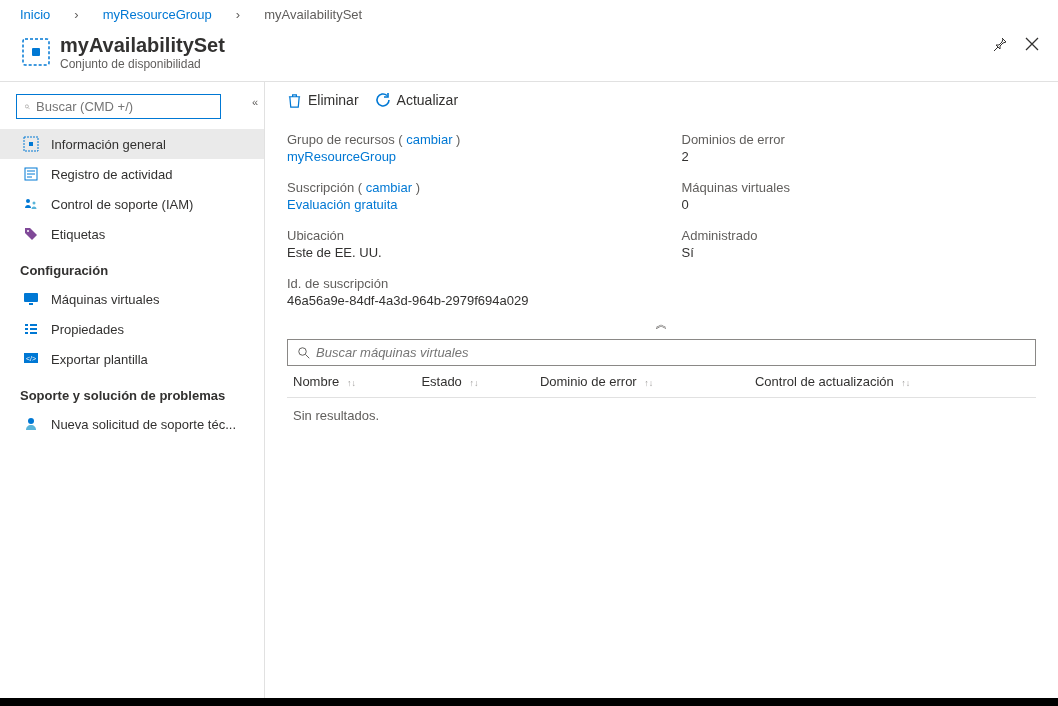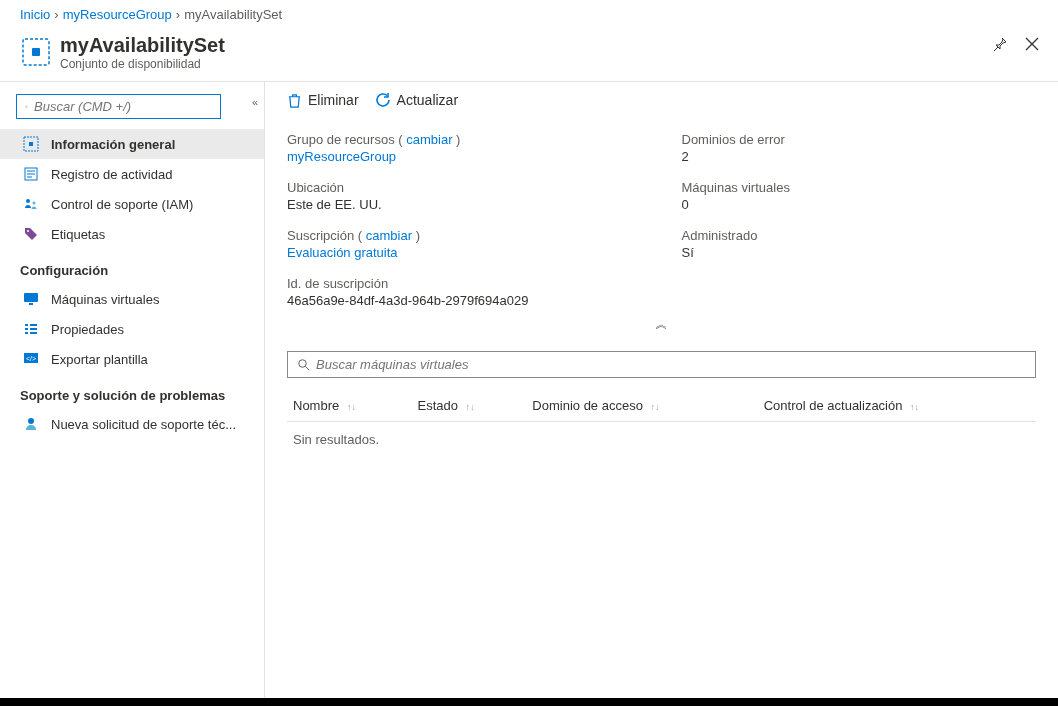--- a/index.html
+++ b/index.html
@@ -13,21 +13,21 @@
     overflow: hidden;
   }
   a { color: #0078d4; text-decoration: none; }
 
   
   .breadcrumb {
     padding: 7px 20px;
     font-size: 13px;
     display: flex;
     align-items: center;
-    gap: 4px;
+    gap: 24px;
     border-bottom: 1px solid transparent;
   }
   .breadcrumb .sep { color: #605e5c; }
   .breadcrumb .current { color: #605e5c; }
 
   
   .title-row {
     display: flex;
     align-items: flex-start;
     padding: 4px 16px 10px 22px;
@@ -76,34 +76,33 @@
     padding: 4px 8px;
     display: flex;
     align-items: center;
     gap: 6px;
     width: 205px;
   }
   .sidebar-search input {
     border: none;
     outline: none;
     flex: 1;
-    font-style: italic;
     font-size: 13px;
     color: #605e5c;
   }
   .nav-item {
     display: flex;
     align-items: center;
     padding: 7px 8px 7px 20px;
     gap: 12px;
     cursor: pointer;
     font-size: 13px;
     border-left: 3px solid transparent;
   }
-  .nav-item.active { background: #eaeaea; font-weight: bold; }
+  .nav-item.active { background: #eaeaea; }
   .nav-item .icon { width: 16px; height: 16px; display:flex; align-items:center; justify-content:center; flex-shrink:0;}
   .nav-item .label { overflow:hidden; text-overflow: ellipsis; white-space: nowrap;}
   .nav-section-title {
     padding: 14px 20px 6px;
     font-weight: 600;
     font-size: 13px;
   }
 
   
   .content {
@@ -143,21 +142,21 @@
 
   .ess-collapse {
     text-align: center;
     color: #605e5c;
     font-size: 12px;
     padding: 2px 0 6px;
     cursor: pointer;
   }
 
   .vm-search {
-    margin: 12px 22px;
+    margin: 0 22px;
     border: 1px solid #8a8886;
     padding: 5px 10px;
     display: flex;
     align-items: center;
     gap: 6px;
   }
   .vm-search input {
     border: none; outline: none; flex:1;
     font-style: italic; font-size: 13px; color:#605e5c;
   }
@@ -346,29 +345,29 @@
     <div class="essentials">
       <div>
         <div class="essential-item" style="margin-bottom:16px;">
           <div class="label">
             <span>Grupo de recursos</span>
             <span class="change"> ( <a>cambiar</a> )</span>
           </div>
           <div class="value"><a>myResourceGroup</a></div>
         </div>
         <div class="essential-item" style="margin-bottom:16px;">
-          <div class="label">Ubicación</div>
-          <div class="value">Este de EE. UU.</div>
-        </div>
-        <div class="essential-item" style="margin-bottom:16px;">
           <div class="label">
             <span>Suscripción</span>
             <span class="change"> ( <a>cambiar</a> )</span>
           </div>
           <div class="value"><a>Evaluación gratuita</a></div>
+        </div>
+        <div class="essential-item" style="margin-bottom:16px;">
+          <div class="label">Ubicación</div>
+          <div class="value">Este de EE. UU.</div>
         </div>
         <div class="essential-item">
           <div class="label">Id. de suscripción</div>
           <div class="value">46a56a9e-84df-4a3d-964b-2979f694a029</div>
         </div>
       </div>
       <div>
         <div class="essential-item" style="margin-bottom:16px;">
           <div class="label">Dominios de error</div>
           <div class="value">2</div>
@@ -401,21 +400,21 @@
         <tr>
           <th>
             <span>Nombre</span>
             <span class="sort">↑↓</span>
           </th>
           <th>
             <span>Estado</span>
             <span class="sort">↑↓</span>
           </th>
           <th>
-            <span>Dominio de acceso</span>
+            <span>Dominio de error</span>
             <span class="sort">↑↓</span>
           </th>
           <th>
             <span>Control de actualización</span>
             <span class="sort">↑↓</span>
           </th>
         </tr>
       </thead>
       <tbody>
         <tr>

